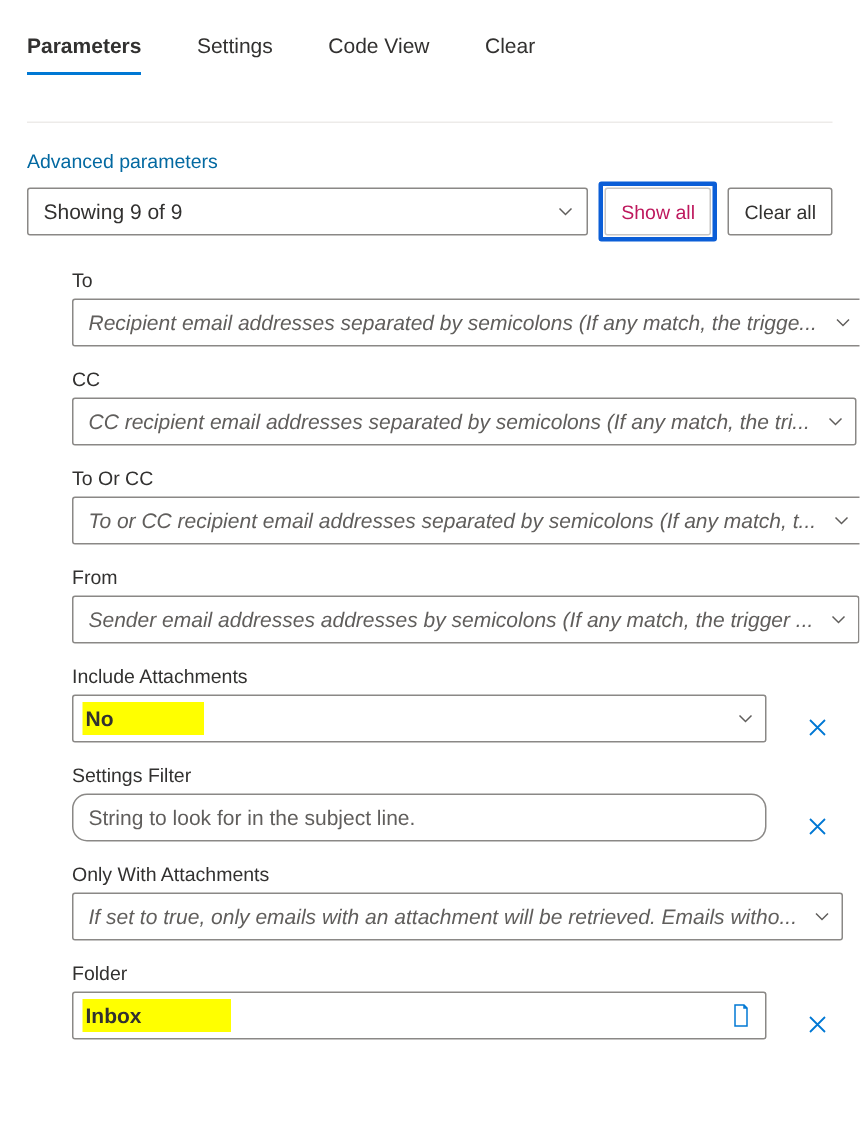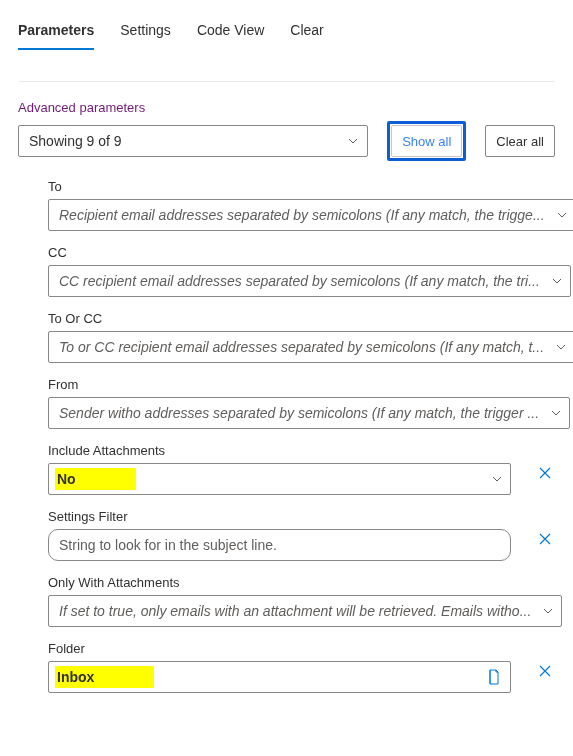--- a/index.html
+++ b/index.html
@@ -10,21 +10,21 @@
     font-size: 14px;
     color: #323130;
     background: #fff;
     width: 573px;
   }
   .page { padding: 16px 18px 24px 18px; }
 
   
   .tabs {
     display: flex;
-    gap: 26px;
+    gap: 37px;
     border-bottom: 1px solid transparent;
     margin-bottom: 30px;
   }
   .tab {
     padding: 6px 0 10px 0;
     font-size: 14px;
     color: #323130;
     cursor: pointer;
     border-bottom: 2px solid transparent;
   }
@@ -35,27 +35,27 @@
 
   hr.divider {
     border: none;
     border-top: 1px solid #edebe9;
     margin: 0 0 18px 0;
   }
 
   
   .adv-label {
     font-size: 13px;
-    color: #701a75;
+    color: #0369a1;
     margin-bottom: 6px;
   }
   .adv-row {
     display: flex;
     align-items: center;
-    gap: 19px;
+    gap: 7px;
     margin-bottom: 18px;
   }
   .adv-select {
     flex: 1;
     position: relative;
   }
   .adv-select .select-box {
     border: 1px solid #8a8886;
     border-radius: 2px;
     height: 32px;
@@ -77,21 +77,21 @@
     border: 1px solid #8a8886;
     border-radius: 2px;
     background: #fff;
     height: 32px;
     padding: 0 10px;
     font-size: 13px;
     color: #323130;
     cursor: pointer;
   }
   .btn-outline.disabled {
-    color: #3b82f6;
+    color: #be185d;
     border-color: #c8c6c4;
     cursor: default;
     text-align: center;
   }
   .highlight-box {
     border: 3px solid #0b5ed7;
     border-radius: 2px;
     padding: 1px;
     display: inline-flex;
   }
@@ -101,21 +101,21 @@
     margin-bottom: 14px;
     margin-left: 30px;
   }
   .field-label {
     font-size: 13px;
     color: #323130;
     margin-bottom: 5px;
   }
   .field-row {
     display: flex;
-    align-items: flex-start;
+    align-items: flex-end;
     gap: 24px;
   }
   .input-wrap {
     flex: 1;
     position: relative;
   }
   .ctrl {
     width: 100%;
     height: 32px;
     border: 1px solid #8a8886;
@@ -260,21 +260,21 @@
             <path d="M3 3l10 10M13 3L3 13" stroke="#0078d4" stroke-width="1.2" fill="none"></path>
           </svg>
       </div>
     </div>
   </div>
 
   <div class="field">
     <div class="field-label">From</div>
     <div class="field-row">
       <div class="input-wrap">
-        <div class="ctrl placeholder">Sender witho addresses separated by semicolons (If any match, the trigger ...</div>
+        <div class="ctrl placeholder">Sender email addresses addresses by semicolons (If any match, the trigger ...</div>
         <span class="trailing-icon">
           <svg width="12" height="12" viewBox="0 0 12 12">
               <path d="M2 4l4 4 4-4" fill="none" stroke="#605e5c" stroke-width="1"></path>
             </svg>
         </span>
       </div>
       <div class="remove-btn">
         <svg width="16" height="16" viewBox="0 0 16 16">
             <path d="M3 3l10 10M13 3L3 13" stroke="#0078d4" stroke-width="1.2" fill="none"></path>
           </svg>

